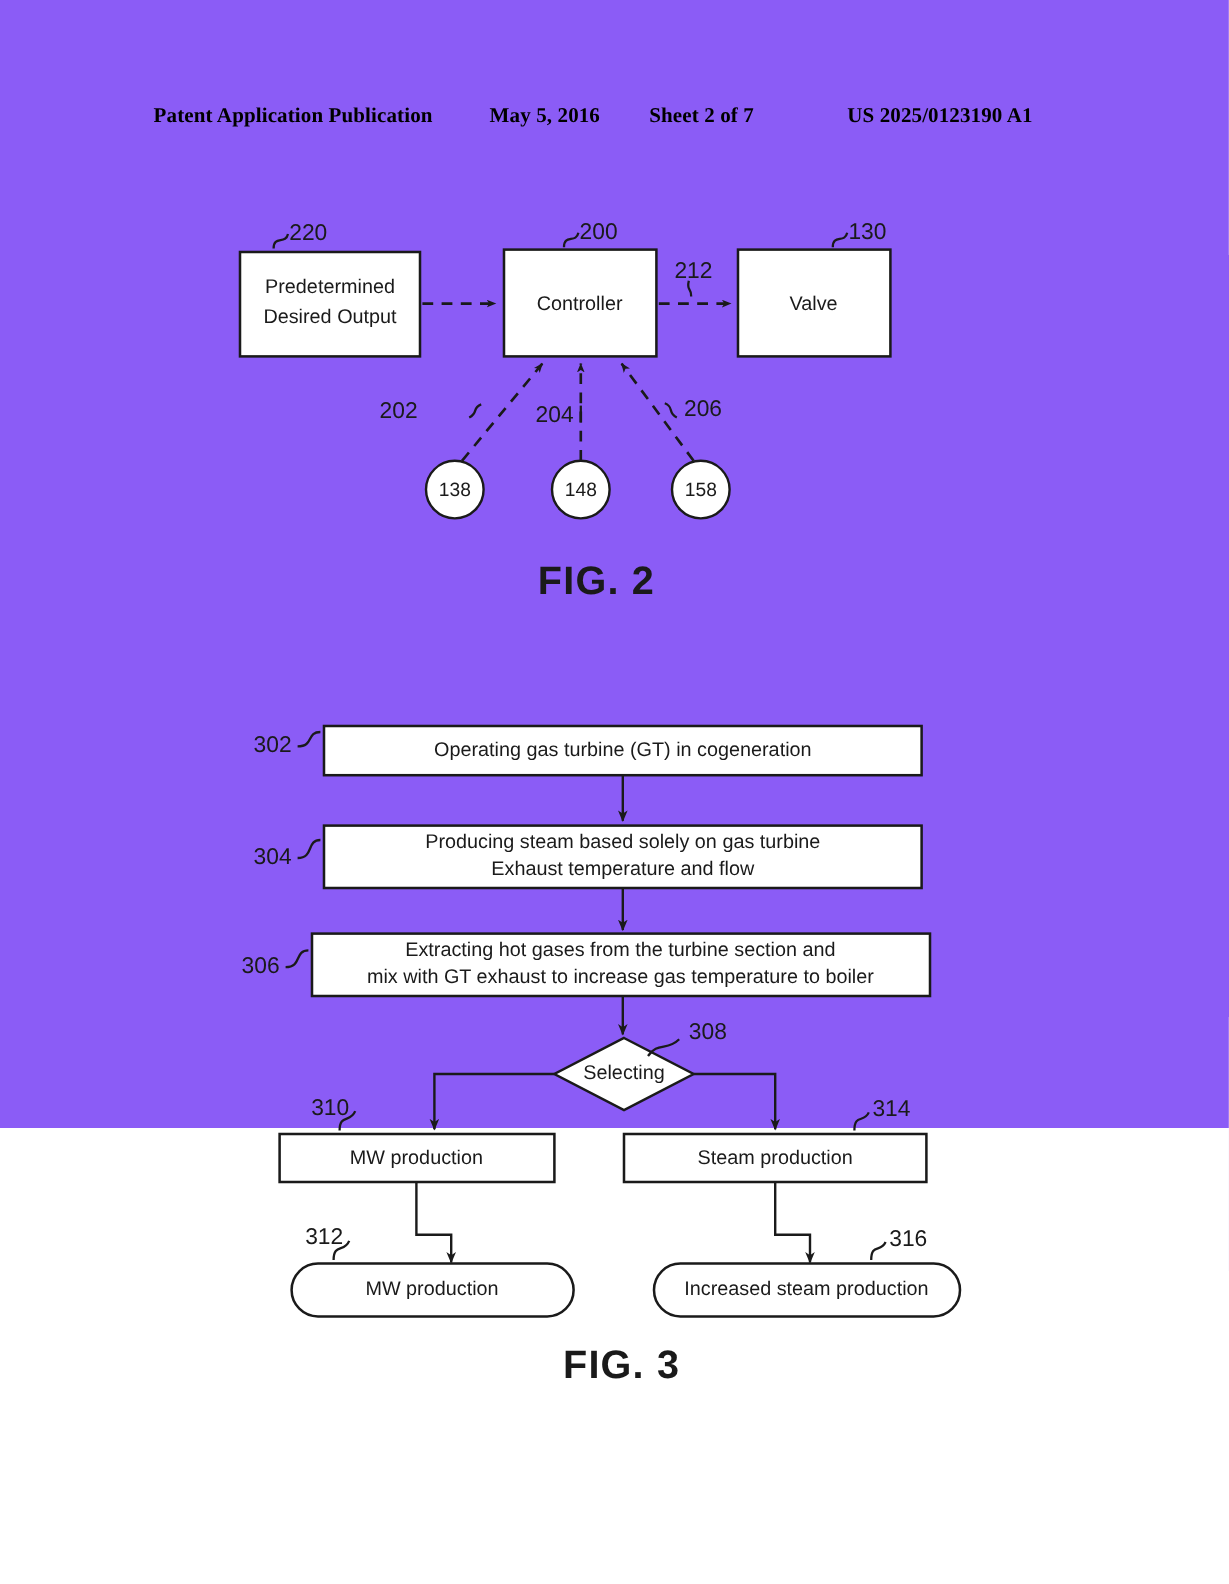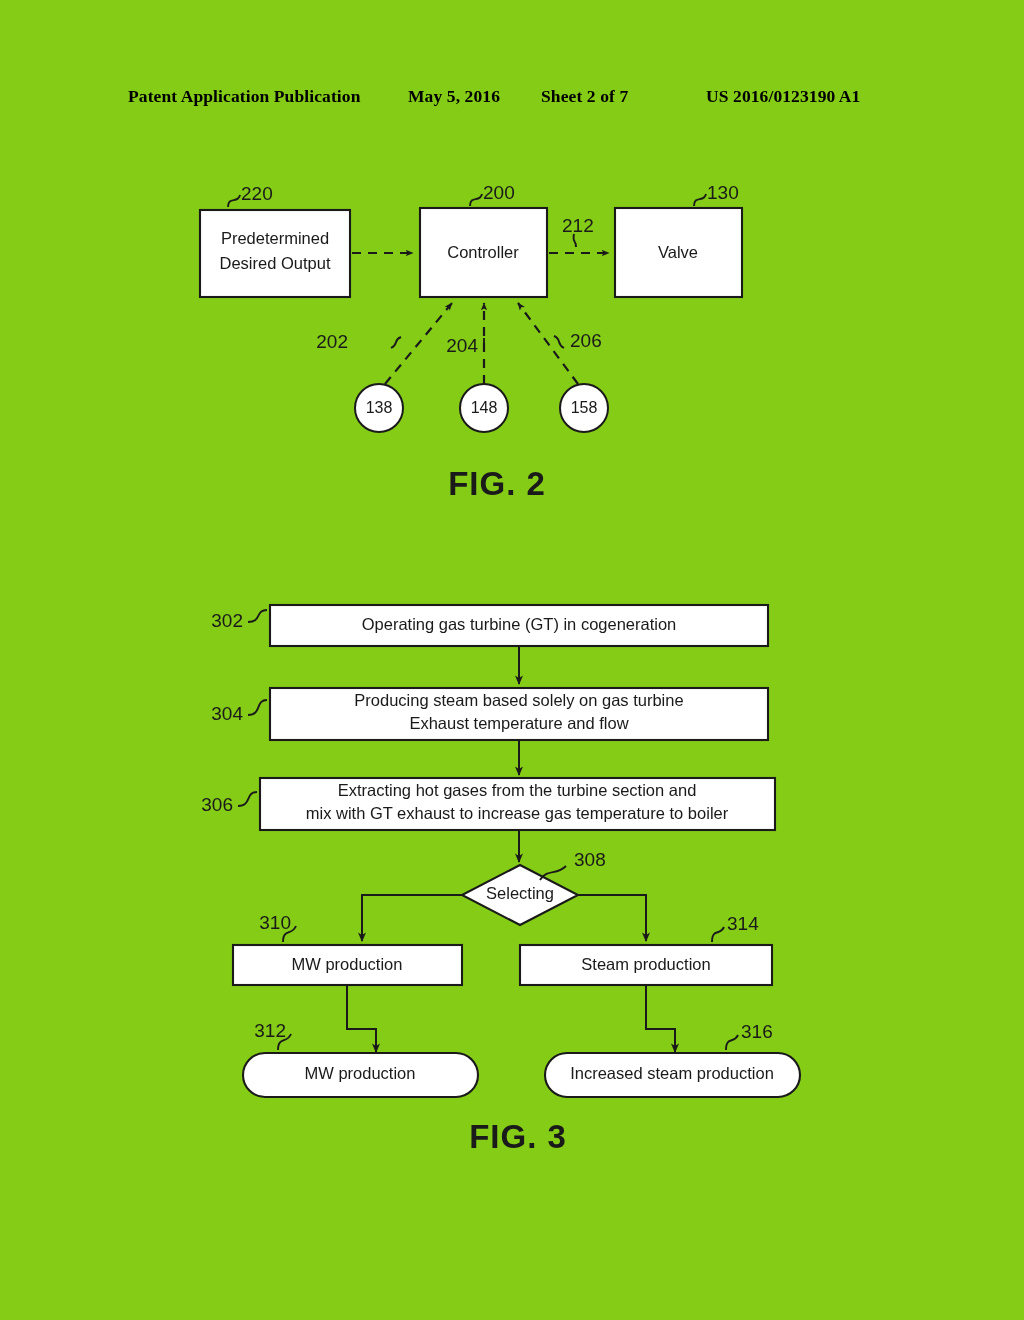--- a/index.html
+++ b/index.html
@@ -11,22 +11,22 @@
     width: 1024px;
     height: 1320px;
     font-family: "Liberation Sans", sans-serif;
     color: #000000;
     position: relative;
     overflow: hidden;
   }
   .page {
     position: relative;
     width: 1024px;
-    height: 1320px;
-    background: #84cc16;
+    height: 940px;
+    background: #8b5cf6;
   }
   
   .page-header {
     position: absolute;
     top: 86px;
     left: 0;
     width: 1024px;
     height: 28px;
     font-family: "Liberation Serif", serif;
     font-weight: bold;
@@ -92,21 +92,21 @@
 </style>
 </head>
 <body>
 
 <div class="page">
 
   <div class="page-header">
     <span class="hdr-pub">Patent Application Publication</span>
     <span class="hdr-date">May 5, 2016</span>
     <span class="hdr-sheet">Sheet 2 of 7</span>
-    <span class="hdr-num">US 2016/0123190 A1</span>
+    <span class="hdr-num">US 2025/0123190 A1</span>
   </div>
 
   <svg id="fig2-svg" class="figure-svg" width="1024" height="390" viewBox="0 0 1024 390">
     <defs>
       <marker id="arrow2" markerWidth="9" markerHeight="9" refX="7.4" refY="3.2" orient="auto" markerUnits="userSpaceOnUse">
         <path d="M0,0 L8,3.2 L0,6.4 L2,3.2 Z" fill="#1a1a1a"></path>
       </marker>
     </defs>
 
     <g>

